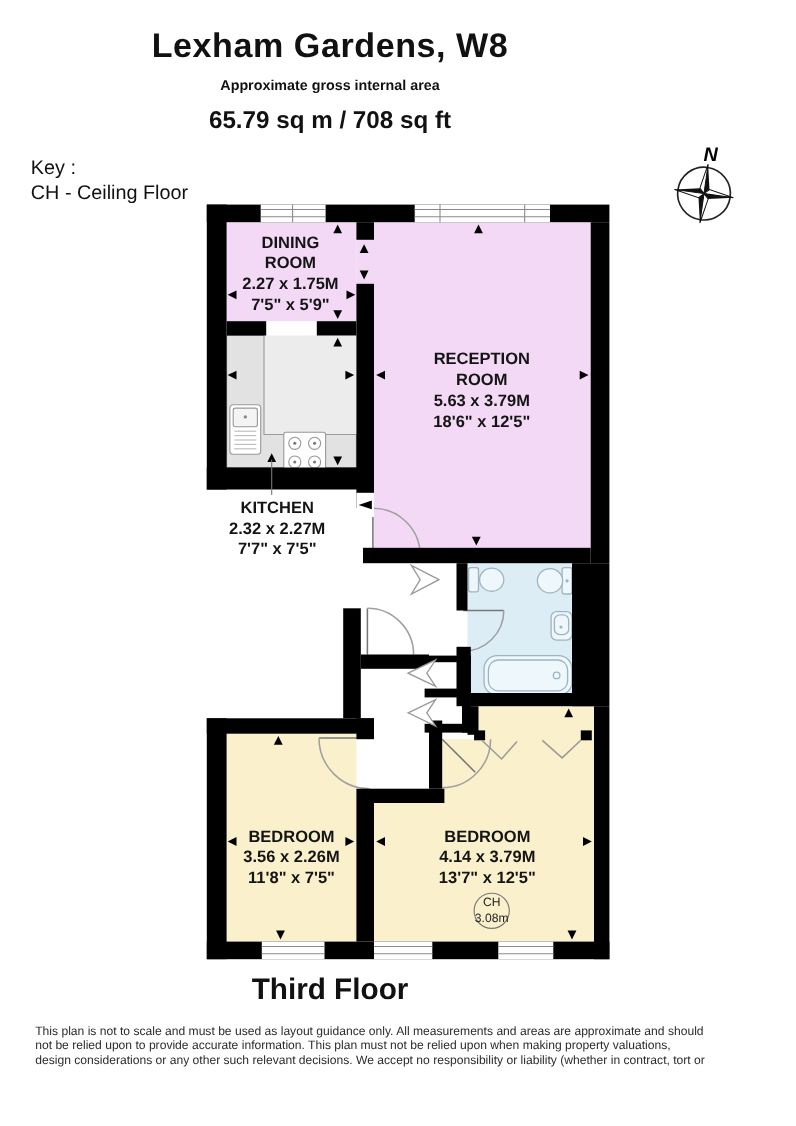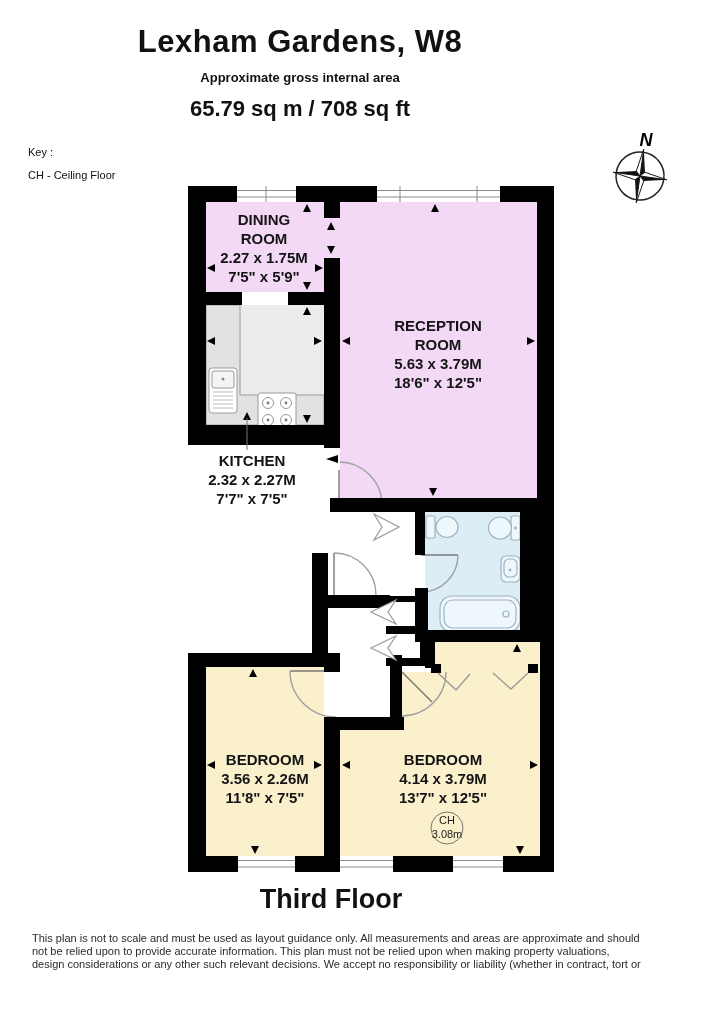--- a/index.html
+++ b/index.html
@@ -1,22 +1,22 @@
 <!DOCTYPE html>
 <html><head>
 <meta charset="utf-8">
 <style>
   html,body{margin:0;padding:0;background:#ffffff;}
   body{width:724px;height:1024px;position:relative;font-family:"Liberation Sans",sans-serif;color:#111;overflow:hidden;}
   .hdr{position:absolute;left:0;width:600px;text-align:center;}
   #title{top:24px;font-size:31px;font-weight:bold;letter-spacing:0.5px;}
   #subtitle{top:70px;font-size:13px;font-weight:bold;}
   #arealine{top:96px;font-size:22px;font-weight:bold;}
-  .keyblock{position:absolute;left:28px;top:141px;font-size:11px;line-height:23px;}
-  #floorlabel{top:884px;font-size:27px;font-weight:bold;margin-left:31px;}
+  .keyblock{position:absolute;left:28px;top:141px;font-size:18px;line-height:23px;}
+  #floorlabel{top:884px;font-size:27px;font-weight:bold;}
   .disclaimer{position:absolute;left:32px;top:932px;width:660px;text-align:left;font-size:11px;line-height:13.2px;color:#2b2b2b;}
   svg{position:absolute;left:0;top:0;}
   .roomtext{font-weight:bold;font-size:15px;fill:#141414;}
   .chtext{font-size:11px;fill:#222;}
   .ntext{font-style:italic;font-weight:bold;font-size:18px;fill:#000;}
 </style>
 </head>
 <body>
 
 <div class="hdr" id="title">Lexham Gardens, W8</div>

